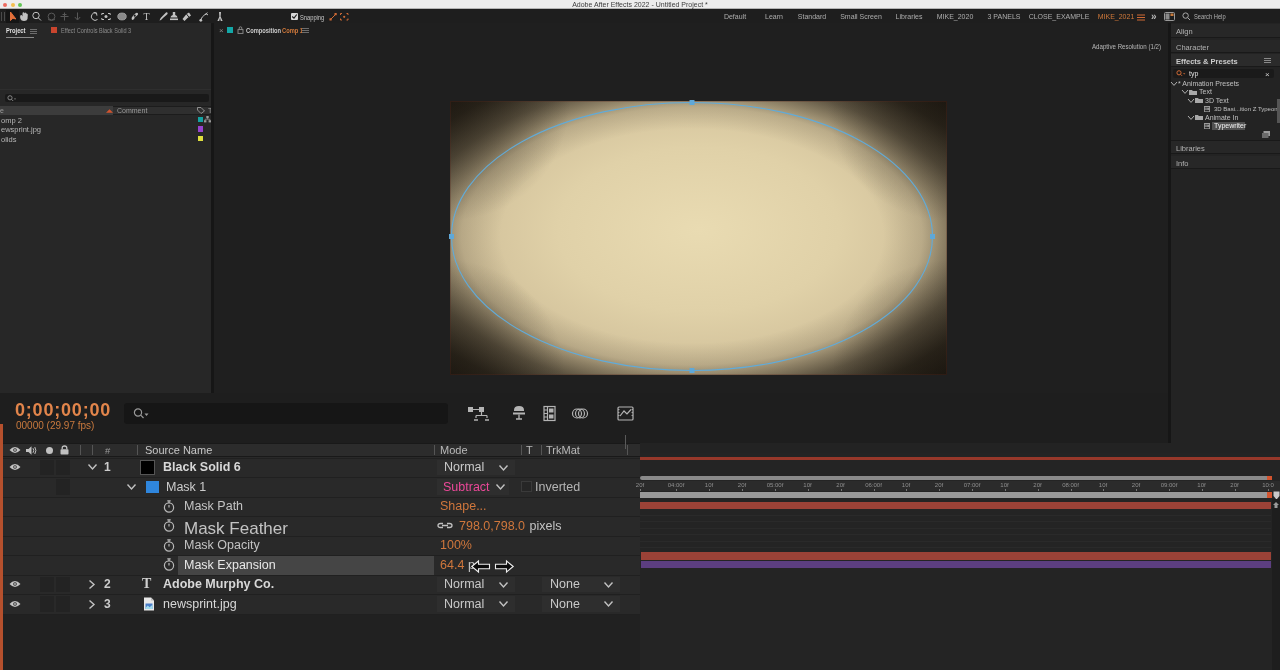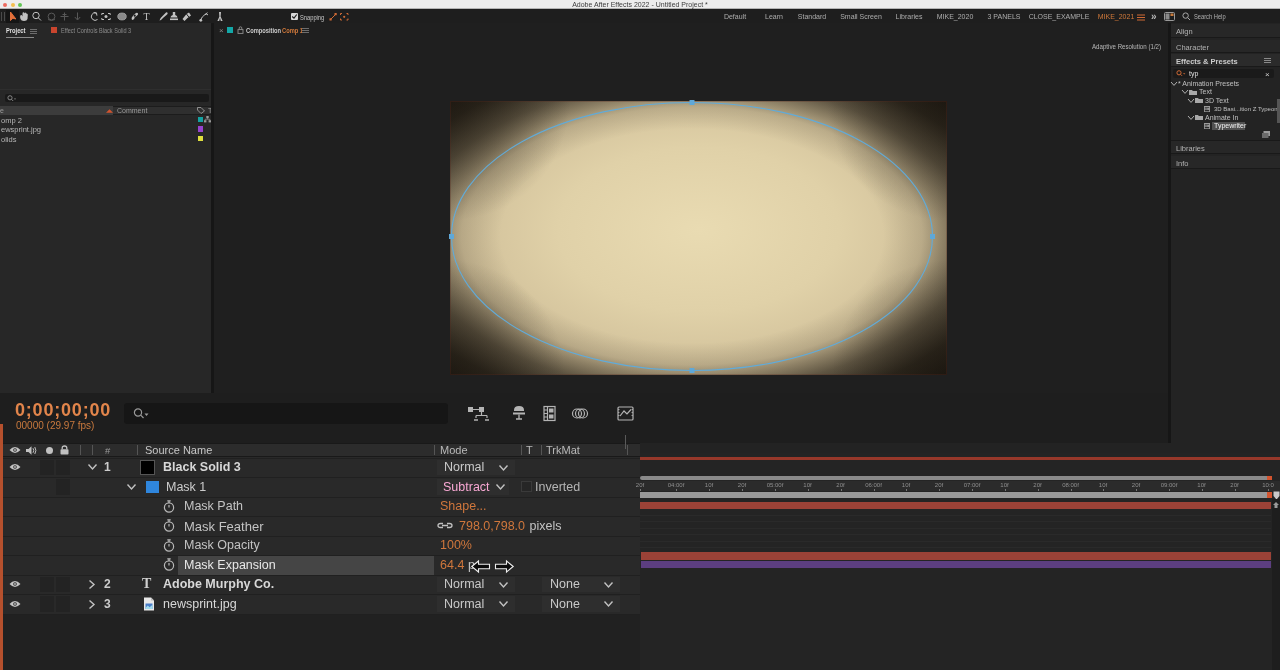--- a/index.html
+++ b/index.html
@@ -326,50 +326,50 @@
     <circle cx="6" cy="4" r="1.8" fill="#292929"></circle>
     <circle cx="6" cy="4" r="0.9" fill="#c2c2c2"></circle>
   </svg>
 <div class="a" style="left:40.0px;top:459.5px;width:14px;height:15.5px;background:#232323"></div>
 <div class="a" style="left:56.0px;top:459.5px;width:14px;height:15.5px;background:#232323"></div>
 <svg class="a" style="left:88.0px;top:464.3px" width="9" height="6" viewBox="0 0 9 6">
     <path d="M0.5 0.5 L4.5 5 L8.5 0.5" stroke="#c2c2c2" stroke-width="1.4" fill="none"></path>
   </svg>
 <div class="tx" style="left:104.0px;top:460.1px;font-size:12.0px;color:#cccccc;font-weight:bold">1</div>
 <div class="a" style="left:140px;top:460.0px;width:14.5px;height:14.5px;background:#000;border:1px solid #555"></div>
-<div class="tx" style="left:163.0px;top:460.1px;font-size:12.5px;color:#d8d8d8;font-weight:bold">Black Solid 3</div>
+<div class="tx" style="left:163.0px;top:460.1px;font-size:12.5px;color:#d8d8d8;font-weight:bold">Black Solid 6</div>
 <div class="a" style="left:437.0px;top:459.5px;width:78px;height:15.5px;background:#2e2e2e"></div>
 <div class="tx" style="left:444.0px;top:460.1px;font-size:12.5px;color:#c9c9c9">Normal</div>
 <svg class="a" style="left:499.0px;top:464.8px" width="9" height="6" viewBox="0 0 9 6">
     <path d="M0.5 0.5 L4.5 5 L8.5 0.5" stroke="#c2c2c2" stroke-width="1.4" fill="none"></path>
   </svg>
 <div class="a" style="left:56.0px;top:479.0px;width:14px;height:15.5px;background:#232323"></div>
 <svg class="a" style="left:127.0px;top:483.8px" width="9" height="6" viewBox="0 0 9 6">
     <path d="M0.5 0.5 L4.5 5 L8.5 0.5" stroke="#c2c2c2" stroke-width="1.4" fill="none"></path>
   </svg>
 <div class="a" style="left:146px;top:480.5px;width:12.5px;height:12.5px;background:#2f86dd"></div>
 <div class="tx" style="left:166.0px;top:479.6px;font-size:12.5px;color:#cccccc">Mask 1</div>
 <div class="a" style="left:437.0px;top:479.0px;width:72px;height:15.5px;background:#2e2e2e"></div>
-<div class="tx" style="left:443.0px;top:479.6px;font-size:12.5px;color:#f9a8d4">Subtract</div>
+<div class="tx" style="left:443.0px;top:479.6px;font-size:12.5px;color:#ec4899">Subtract</div>
 <svg class="a" style="left:496.0px;top:484.3px" width="9" height="6" viewBox="0 0 9 6">
     <path d="M0.5 0.5 L4.5 5 L8.5 0.5" stroke="#c2c2c2" stroke-width="1.4" fill="none"></path>
   </svg>
 <div class="a" style="left:521px;top:481.3px;width:11px;height:11px;background:#262626;border:1px solid #3a3a3a"></div>
 <div class="tx" style="left:535.0px;top:479.6px;font-size:12.5px;color:#b5b5b5">Inverted</div>
 <svg class="a" style="left:163.0px;top:499.8px" width="12" height="13" viewBox="0 0 12 13">
     <circle cx="6" cy="7.5" r="4.6" fill="none" stroke="#b8b8b8" stroke-width="1.2"></circle>
     <path d="M4.3 0.9 L7.7 0.9 M6 0.9 L6 3 M6 7.5 L6 4.9" stroke="#b8b8b8" stroke-width="1.2" fill="none"></path>
   </svg>
 <div class="tx" style="left:184.0px;top:499.1px;font-size:12.5px;color:#c3c3c3">Mask Path</div>
 <div class="tx" style="left:440.0px;top:499.1px;font-size:12.5px;color:#d0773c">Shape...</div>
 <svg class="a" style="left:163.0px;top:519.3px" width="12" height="13" viewBox="0 0 12 13">
     <circle cx="6" cy="7.5" r="4.6" fill="none" stroke="#b8b8b8" stroke-width="1.2"></circle>
     <path d="M4.3 0.9 L7.7 0.9 M6 0.9 L6 3 M6 7.5 L6 4.9" stroke="#b8b8b8" stroke-width="1.2" fill="none"></path>
   </svg>
-<div class="tx" style="left:184.0px;top:518.6px;font-size:13px;color:#c3c3c3">Mask Feather</div>
+<div class="tx" style="left:184.0px;top:518.6px;font-size:17px;color:#c3c3c3">Mask Feather</div>
 <svg class="a" style="left:437px;top:521.3px" width="16" height="9" viewBox="0 0 16 9">
     <g fill="none" stroke="#c0c0c0" stroke-width="1.3">
       <path d="M6 6.5 L3.5 6.5 Q1 6.5 1 4.5 Q1 2.5 3.5 2.5 L6 2.5 M10 2.5 L12.5 2.5 Q15 2.5 15 4.5 Q15 6.5 12.5 6.5 L10 6.5 M5 4.5 L11 4.5"></path>
     </g>
   </svg>
 <div class="tx" style="left:459.0px;top:518.6px;font-size:12.5px;color:#d0773c">798.0,798.0</div>
 <div class="tx" style="left:529.5px;top:518.6px;font-size:12.5px;color:#c3c3c3">pixels</div>
 <svg class="a" style="left:163.0px;top:538.8px" width="12" height="13" viewBox="0 0 12 13">
     <circle cx="6" cy="7.5" r="4.6" fill="none" stroke="#b8b8b8" stroke-width="1.2"></circle>
     <path d="M4.3 0.9 L7.7 0.9 M6 0.9 L6 3 M6 7.5 L6 4.9" stroke="#b8b8b8" stroke-width="1.2" fill="none"></path>

